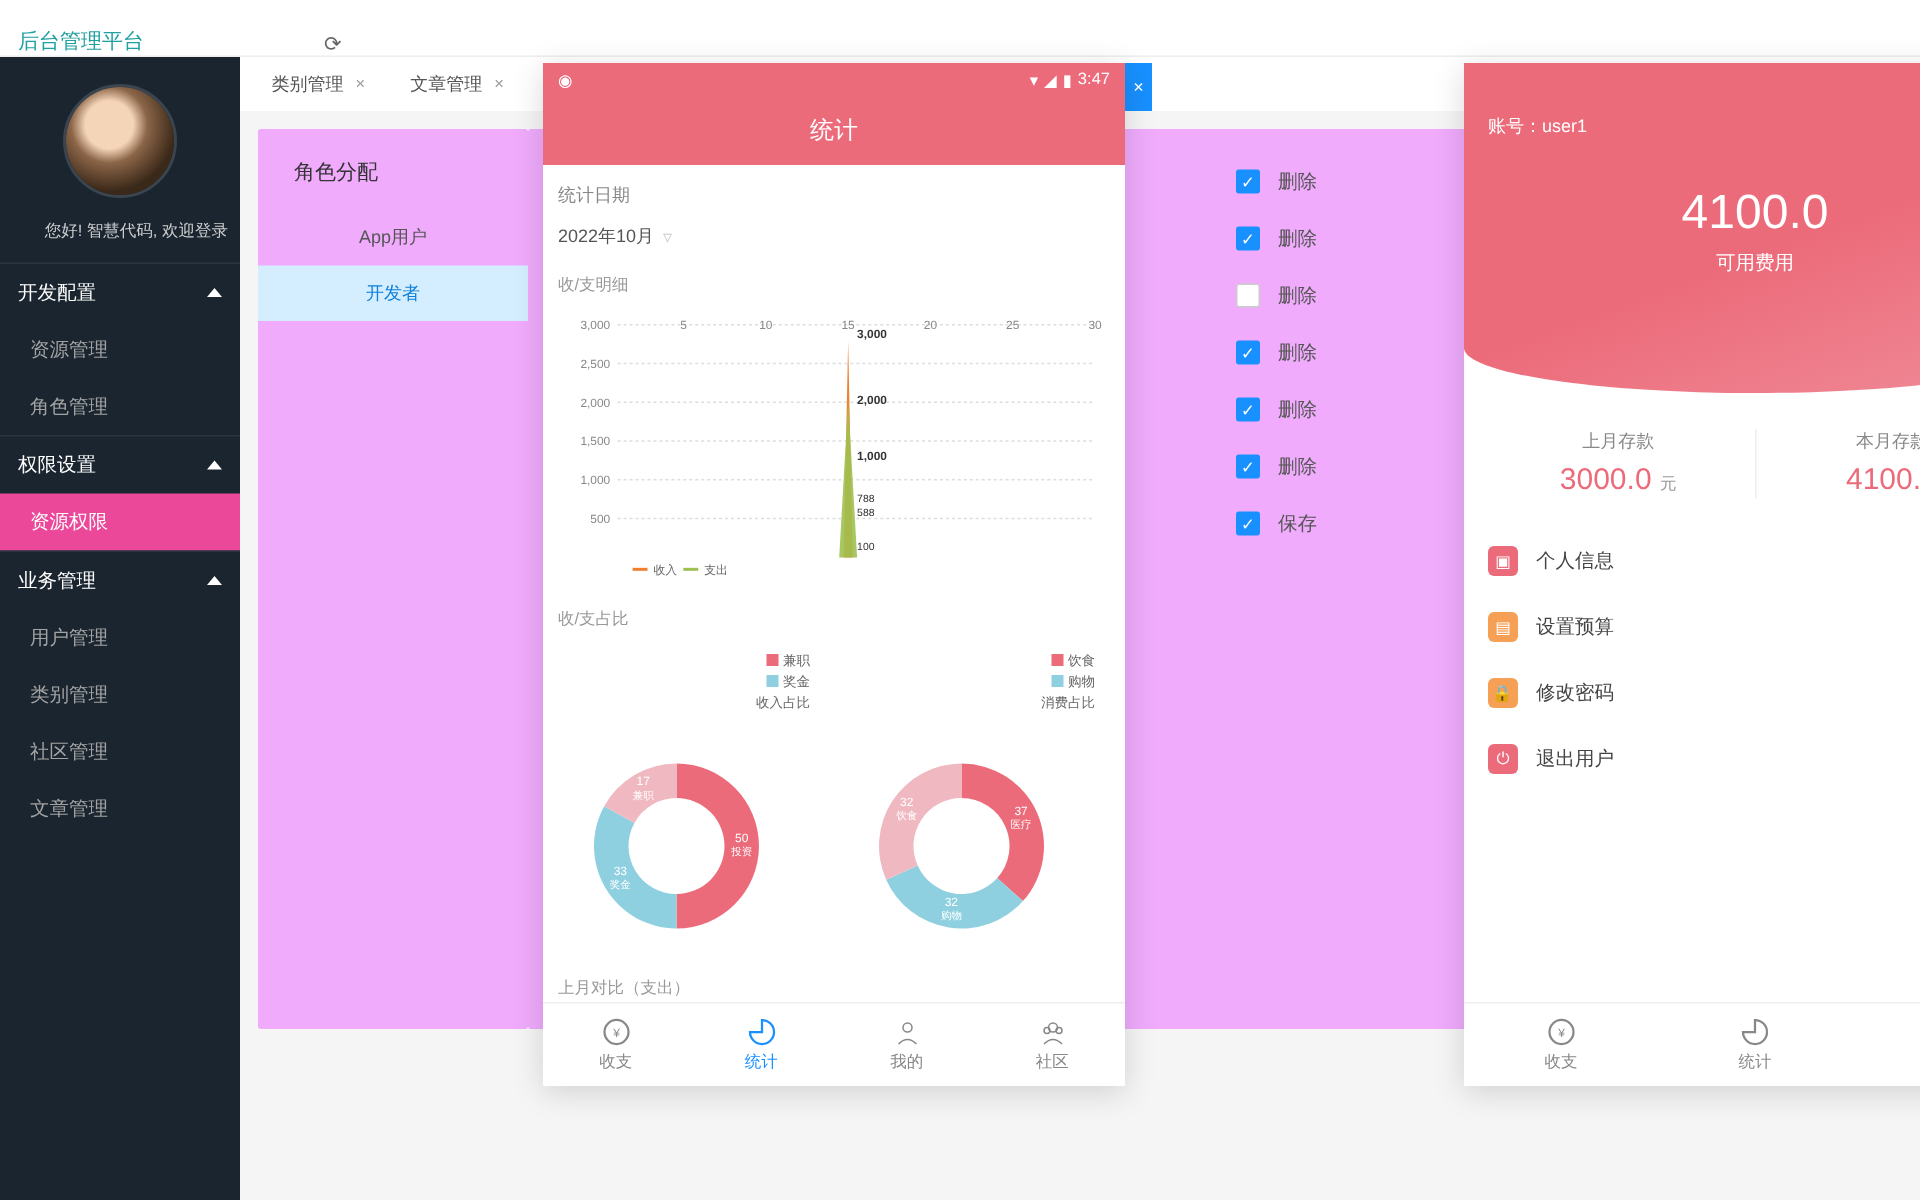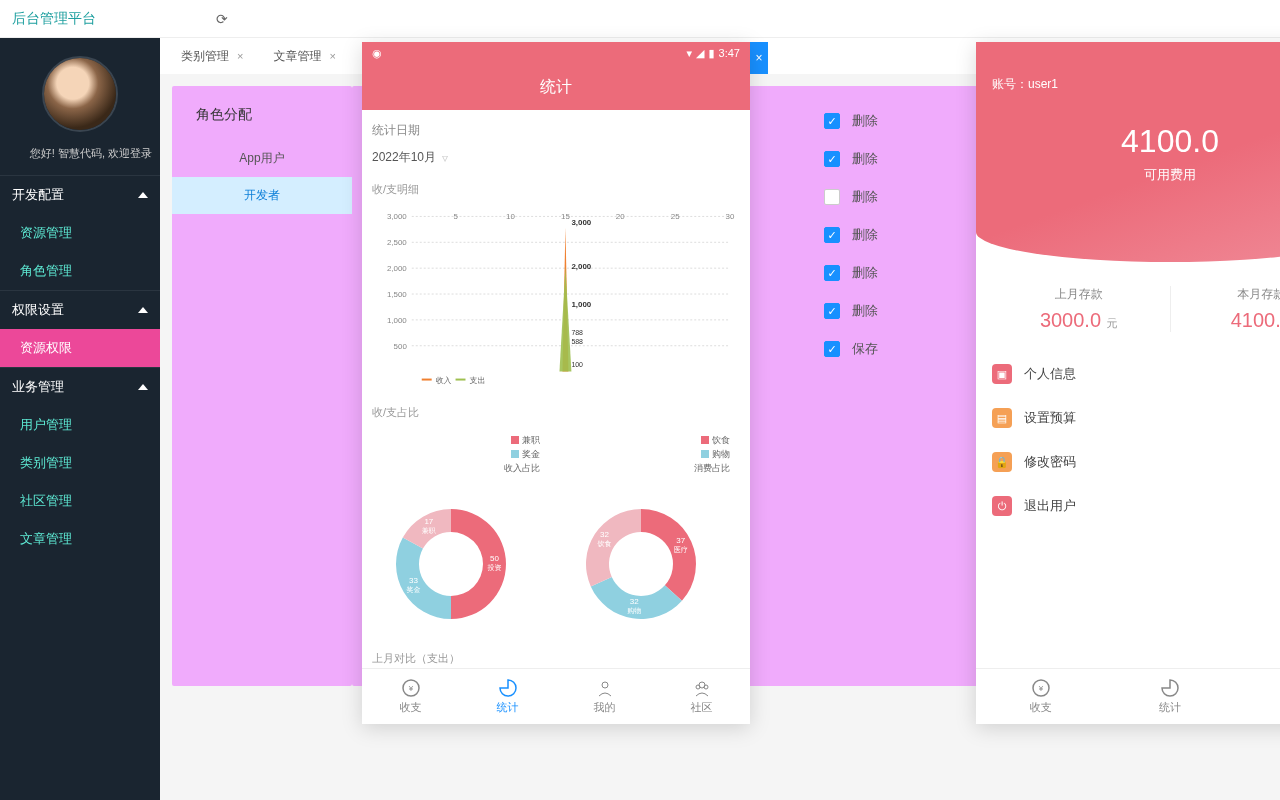--- a/index.html
+++ b/index.html
@@ -1,26 +1,26 @@
 <!DOCTYPE html>
 <html><head>
 <meta charset="utf-8">
 <style>
 *{margin:0;padding:0;box-sizing:border-box;font-family:-apple-system,"PingFang SC","Microsoft YaHei",sans-serif}
 body{background:#f5f5f5;overflow:hidden;width:1280px;height:800px;position:relative}
-.topbar{height:38px;background:#fff;display:flex;align-items:center;padding:0 12px;border-bottom:1px solid #eee}
+.topbar{height:38px;background:#fff;display:flex;align-items:flex-end;padding:0 12px;border-bottom:1px solid #eee}
 .brand{color:#20a0a0;font-size:14px}
 .refresh{margin-left:120px;color:#666;cursor:pointer;font-size:14px}
 .sidebar{position:absolute;left:0;top:38px;width:160px;height:762px;background:#1a2530;color:#fff}
 .avatar{width:76px;height:76px;border-radius:50%;margin:18px auto 10px;background:linear-gradient(135deg,#d4a574,#8b6f47);border:2px solid #3a4550;display:flex;align-items:center;justify-content:center;overflow:hidden}
 .avatar-img{width:100%;height:100%;background:radial-gradient(circle at 40% 35%,#f5d5b8 25%,#8b6548 40%,#3a2818 70%)}
 .welcome{text-align:right;font-size:11px;color:#ccc;padding:4px 8px 14px}
 .menu-group{border-top:1px solid #2a3540}
 .menu-header{padding:10px 12px;font-size:13px;display:flex;justify-content:space-between;align-items:center;cursor:pointer}
-.menu-item{padding:10px 20px;font-size:13px;cursor:pointer;color:#5eead4}
+.menu-item{padding:10px 20px;font-size:13px;cursor:pointer;color:#a3a3a3}
 .menu-item.active{background:#ec4899;color:#fff}
 .main{position:absolute;left:160px;top:38px;right:0;bottom:0;background:#f5f5f5}
 .tabs{height:36px;background:#fff;display:flex;align-items:center;padding:0 8px;gap:4px}
 .tab{padding:6px 12px;font-size:12px;color:#555;display:flex;align-items:center;gap:8px;cursor:pointer;border:1px solid transparent}
 .tab .x{color:#999;font-size:11px}
 .content{padding:12px;display:flex;gap:0}
 .panel{background:#f0abfc;border-radius:2px}
 .role-panel{width:180px;padding:12px 0}
 .role-title{padding:8px 24px 16px;font-size:14px;color:#333}
 .role-item{padding:10px 24px;font-size:12px;color:#555;cursor:pointer;text-align:center}

